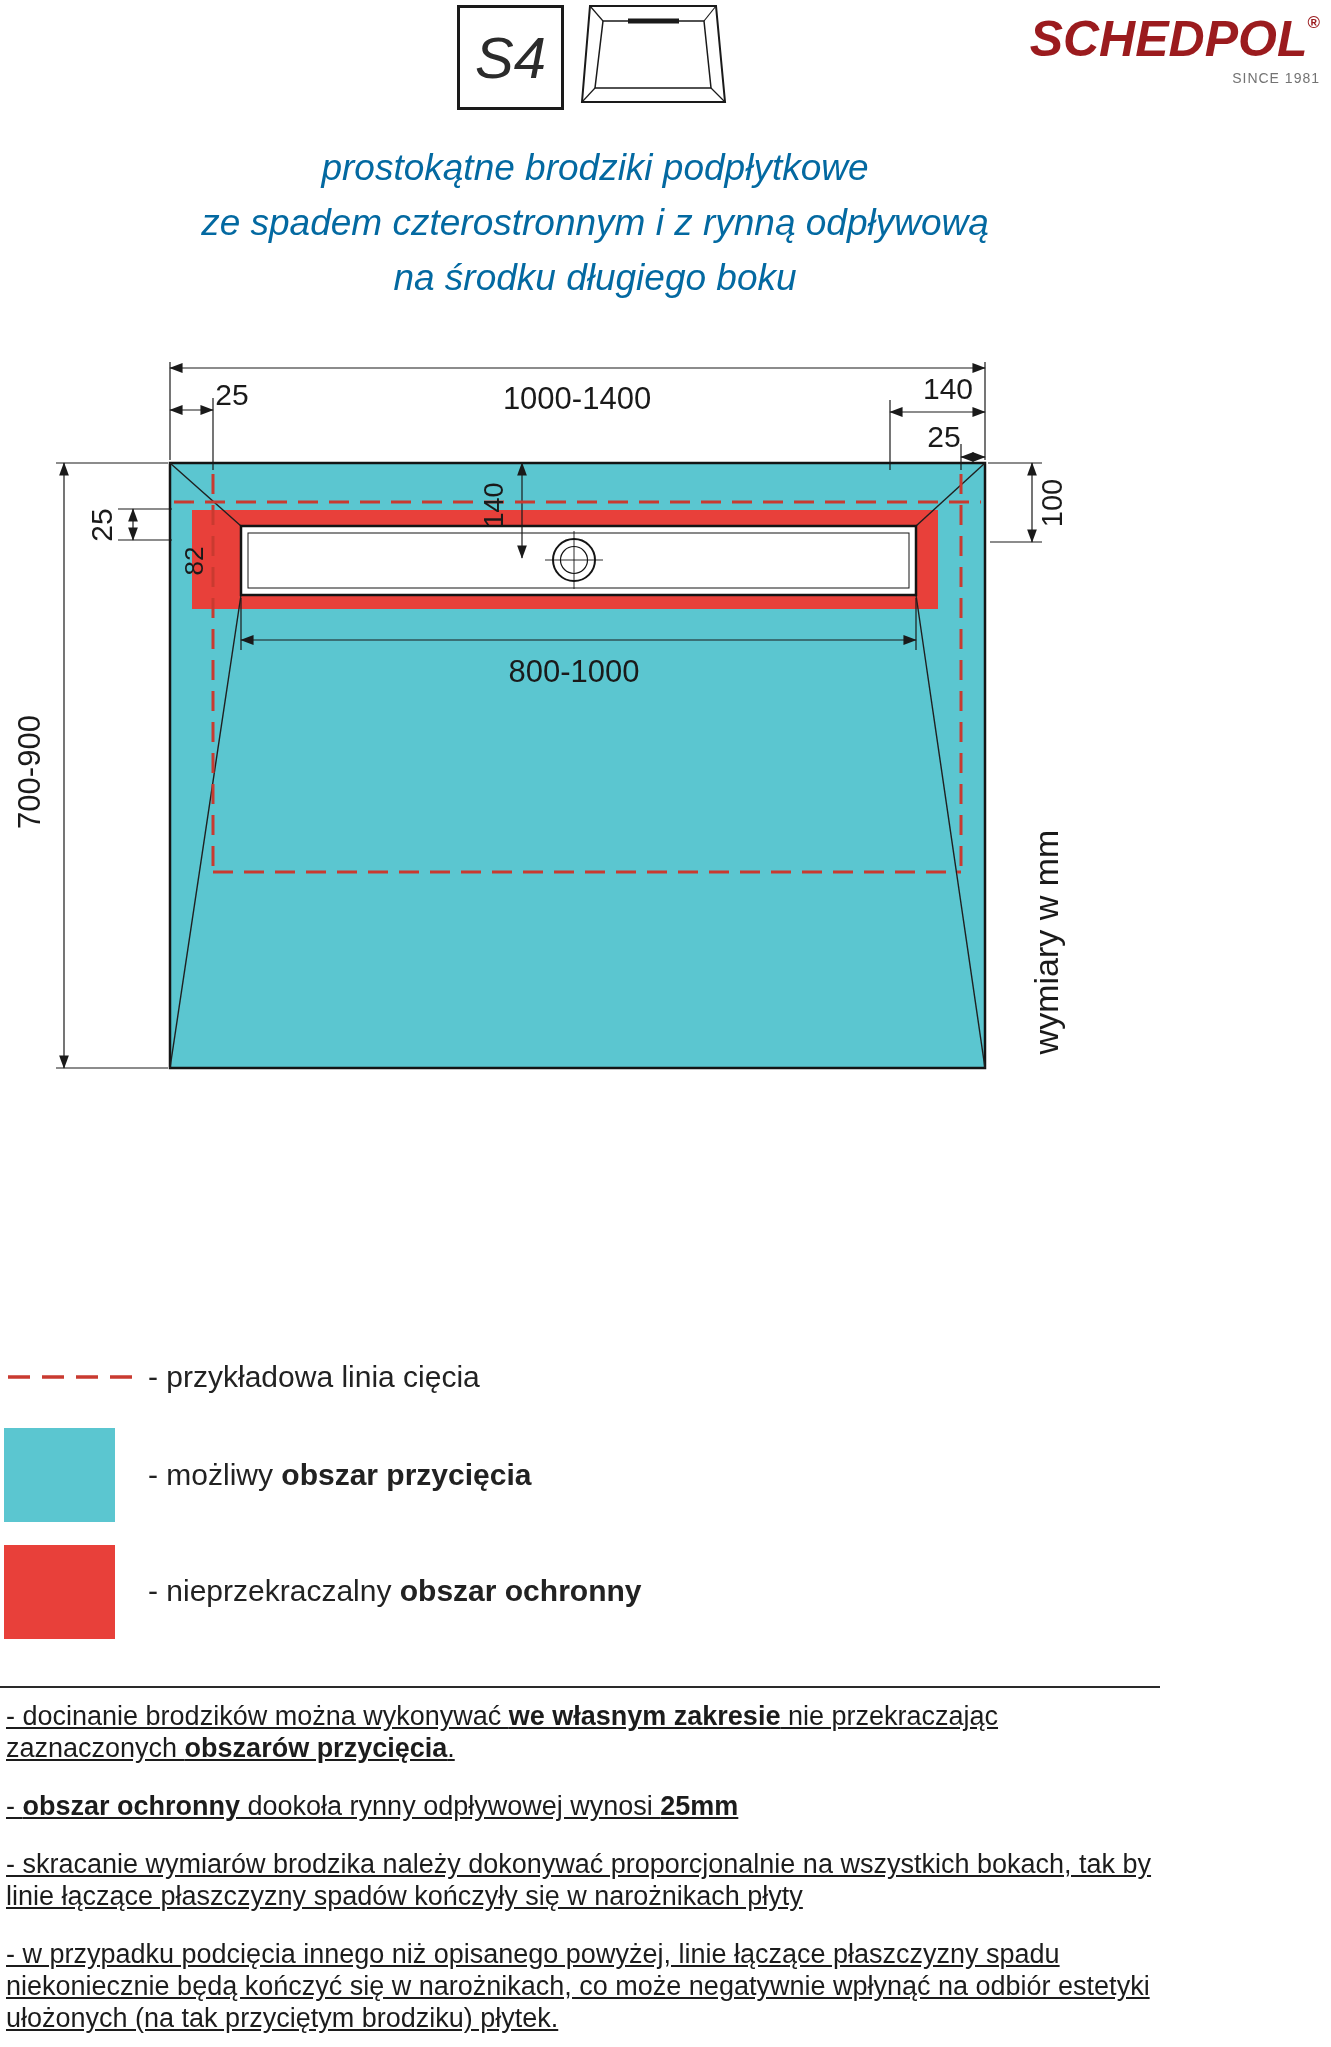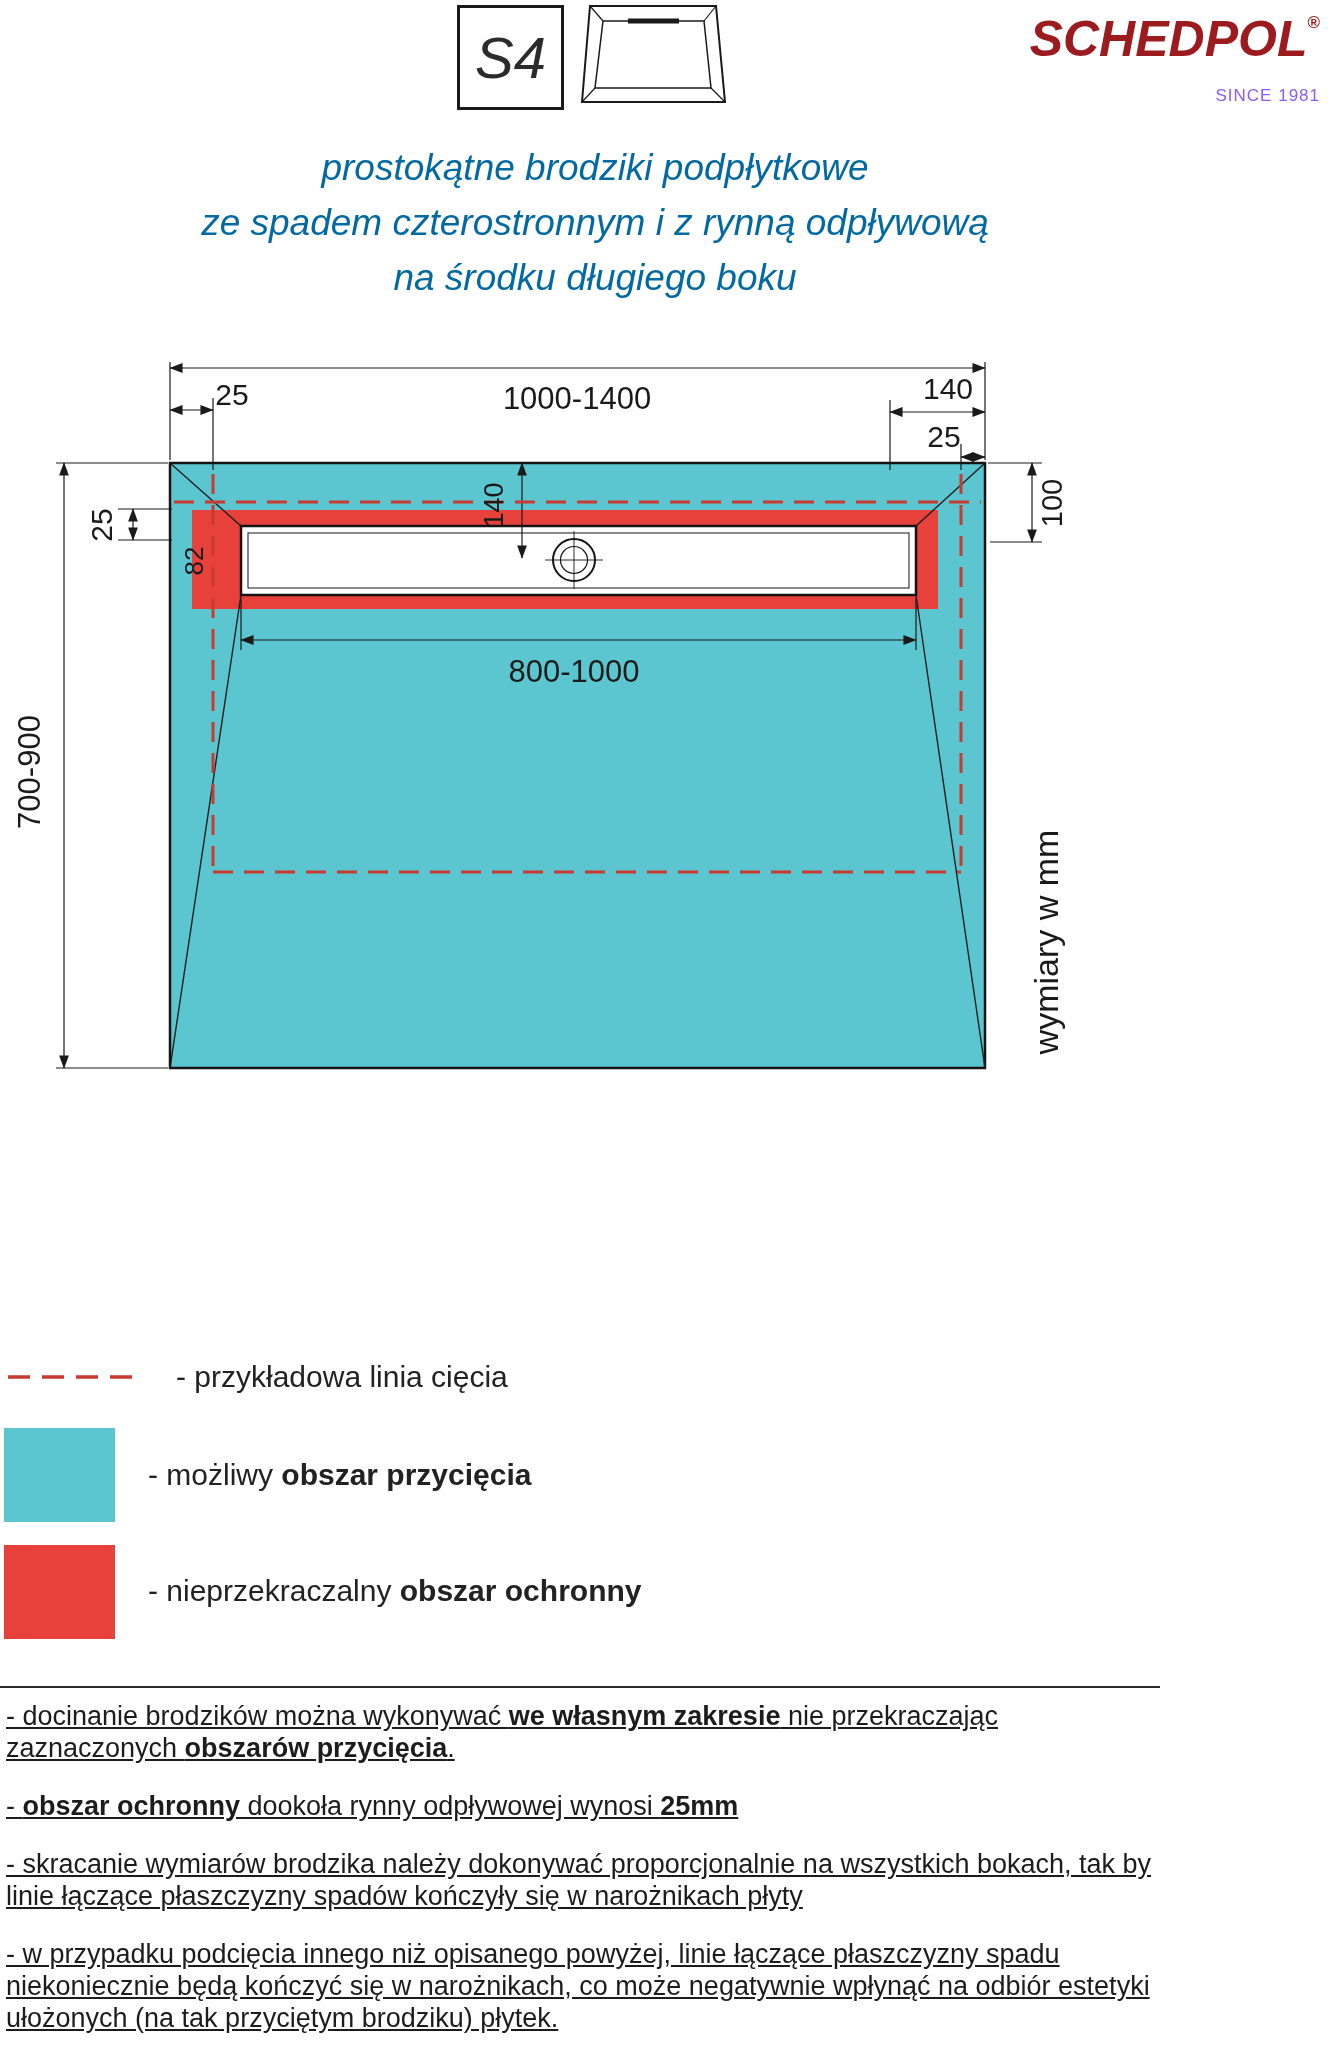--- a/index.html
+++ b/index.html
@@ -8,34 +8,34 @@
 
   
   .model-box{position:absolute;left:457px;top:5px;width:101px;height:99px;
              border:3px solid #1a1a1a;display:flex;align-items:center;justify-content:center;
              font-size:58px;color:#2b2b2b;background:#fff;font-style:italic;}
   .tray-icon{position:absolute;left:580px;top:0;}
   .brand{position:absolute;left:980px;top:10px;width:340px;text-align:right;}
   .brand-name{font-size:50px;font-weight:bold;font-style:italic;color:#9B1B1E;
               letter-spacing:0px;white-space:nowrap;}
   .brand-reg{font-size:17px;color:#9B1B1E;vertical-align:28px;font-style:normal;font-weight:bold;}
-  .brand-since{font-size:17px;color:#8b5cf6;letter-spacing:1px;margin-top:18px;}
+  .brand-since{font-size:14px;color:#737373;letter-spacing:1px;margin-top:2px;}
 
   
   .title{position:absolute;left:15px;top:140px;width:1160px;text-align:center;
          font-size:37px;line-height:55px;color:#0369a1;font-style:italic;}
 
   
   .drawing{position:absolute;left:0;top:0;pointer-events:none;}
   .drawing text{font-family:"Liberation Sans",sans-serif;fill:#1a1a1a;}
 
   
   .cutline-sample{position:absolute;left:6px;top:1372px;}
   .legend-text{position:absolute;left:148px;font-size:30px;color:#222;}
-  .t1{top:1360px;margin-left:28px;}
+  .t1{top:1360px;}
   .t2{top:1458px;}
   .t3{top:1574px;}
   .swatch{position:absolute;left:4px;}
   .s-trim{top:1428px;}
   .s-prot{top:1545px;}
 
   
   .notes-rule{position:absolute;left:0;top:1686px;width:1160px;border-top:2px solid #2a2a2a;}
   .notes{position:absolute;left:6px;top:1700px;width:1152px;font-size:27px;line-height:32px;color:#1c1c1c;}
   .notes p{margin:0 0 26px 0;text-decoration:underline;}

